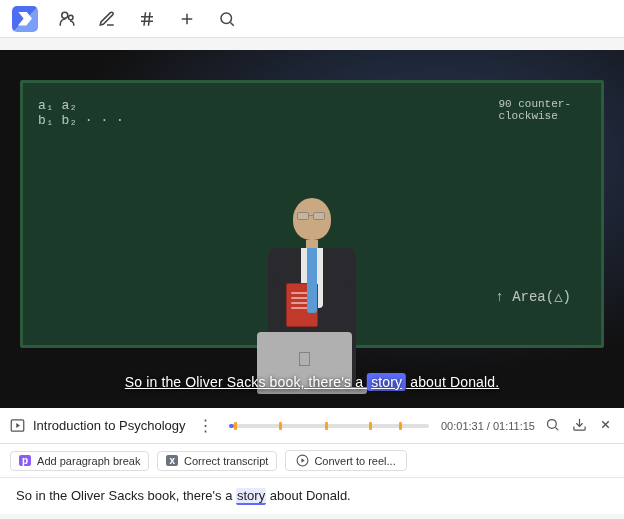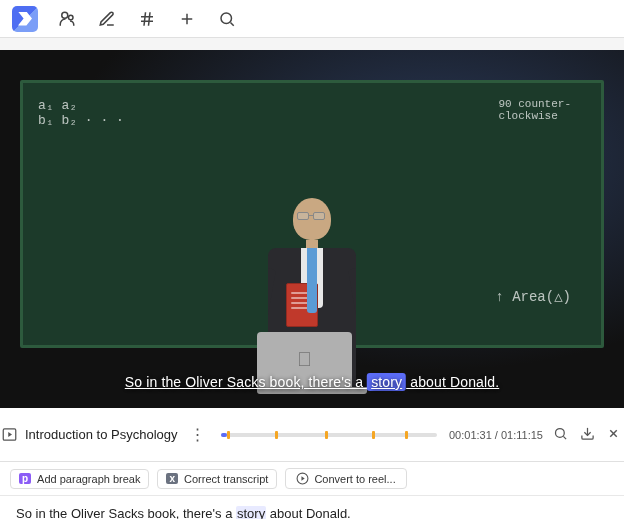--- a/index.html
+++ b/index.html
@@ -116,26 +116,26 @@
     }
     .subtitle-highlight {
       background: #5b6cf7;
       color: #fff;
       border-radius: 3px;
       padding: 1px 4px;
     }
 
     
     .video-controls {
-      height: 54px;
+      height: 36px;
       background: #fff;
       border-bottom: 1px solid #e0e0e0;
       display: flex;
       align-items: center;
-      padding: 0 2px;
+      padding: 0 10px;
       gap: 8px;
     }
     .video-title {
       font-size: 13px;
       font-weight: 500;
       color: #222;
       display: flex;
       align-items: center;
       gap: 6px;
     }

